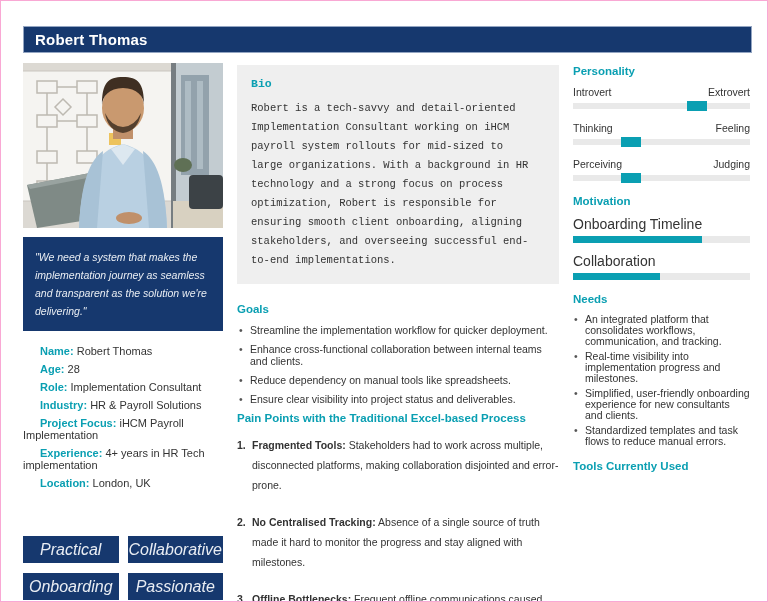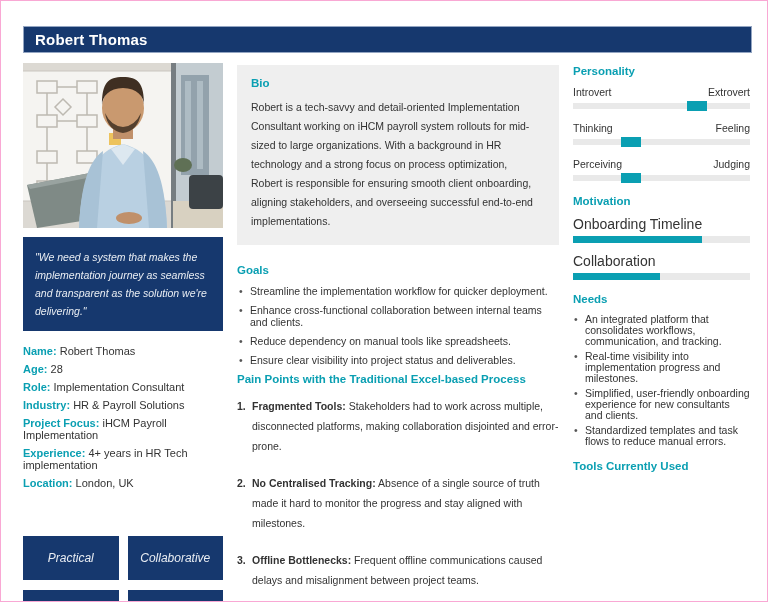--- a/index.html
+++ b/index.html
@@ -17,29 +17,29 @@
   .col-left  { position:absolute; left:22px;  top:62px; width:200px; }
   .col-mid   { position:absolute; left:236px; top:64px; width:322px; }
   .col-right { position:absolute; left:572px; top:64px; width:177px; }
 
   
   .photo { width:200px; height:165px; display:block; }
   .quote-box { margin-top:9px; background:#16386E; color:#e9edf3; font-style:italic;
     font-size:10.5px; line-height:18px; padding:11px 12px; min-height:72px; }
   .details { margin-top:14px; }
   .detail-row { font-size:11px; line-height:12px; margin-bottom:6px; color:#333; }
-  .detail-row .lbl { color:#0A9FB2; font-weight:bold; }
+  .detail-row .lbl { color:#0A9FB2; font-weight:bold;margin-left:17px; }
   .traits { margin-top:47px; display:grid; grid-template-columns:1fr 1fr; gap:10px 9px; }
-  .trait-btn { background:#16386E; color:#e9edf3; font-style:italic; font-size:12px;
-    height:44px; display:flex; align-items:center; justify-content:center;
+  .trait-btn { background:#16386E; color:#e9edf3; font-style:italic; font-size:16px;
+    height:27px; display:flex; align-items:center; justify-content:center;
     border:none; cursor:pointer; font-family:"Liberation Sans", sans-serif; }
 
   
   .section-heading { color:#0A9FB2; font-size:11.5px; font-weight:bold; margin-bottom:9px; }
-  .bio-box { background:#EFEFEF; padding:12px 24px 14px 14px; }
+  .bio-box { background:#EFEFEF; padding:12px 24px 14px 14px;font-family:Liberation Mono, monospace; }
   .bio-box p { font-size:10.5px; line-height:19px; color:#333; }
   .goals { margin-top:19px; }
   ul.bullets { list-style:none; }
   ul.bullets li { font-size:10.5px; color:#333; line-height:12px; margin-bottom:7px;
     padding-left:13px; position:relative; }
   ul.bullets li::before { content:"•"; position:absolute; left:2px; color:#555; }
   .pain { margin-top:1px; }
   .pain .section-heading { margin-bottom:11px; }
   .pain-item { display:flex; font-size:10.5px; color:#333; line-height:20px; margin-bottom:17px; }
   .pp-num { font-weight:bold; width:15px; flex:none; }

